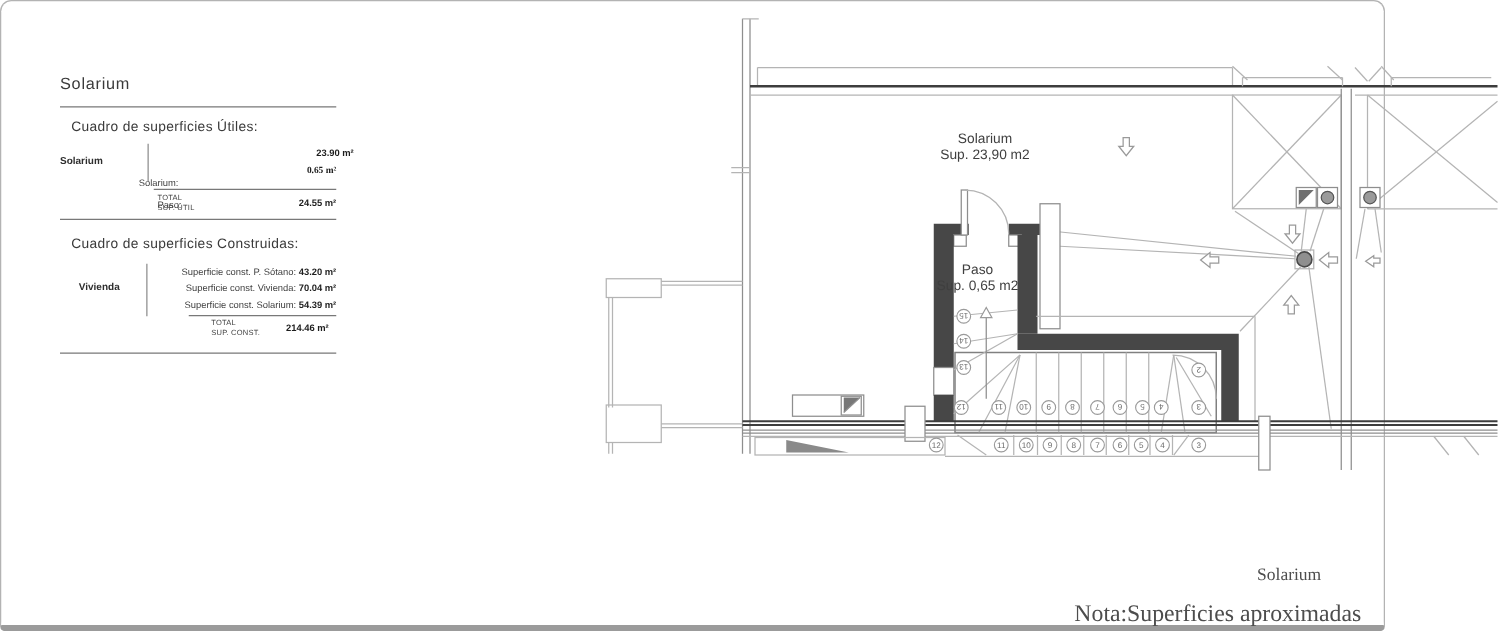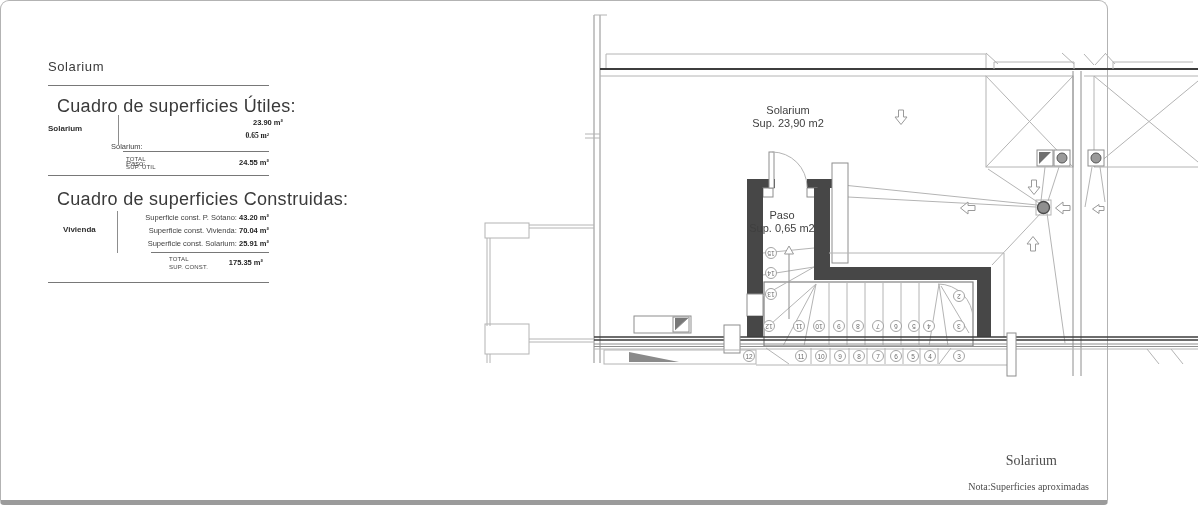--- a/index.html
+++ b/index.html
@@ -4,30 +4,30 @@
 <style>
   html,body{margin:0;padding:0;background:#fff;}
   body{width:1200px;height:505px;overflow:hidden;font-family:"Liberation Sans",sans-serif;}
   .sheet{position:relative;width:1108px;height:505px;box-sizing:border-box;
          border:1px solid #b3b3b3;border-bottom:5px solid #9b9b9b;border-radius:9px 9px 4px 4px;background:#fff;}
   .abs{position:absolute;}
   
   .panel-title{left:47px;top:58px;font-size:13px;letter-spacing:.6px;color:#3a3a3a;}
   .hrule{height:1px;background:#787878;}
   .vrule{width:1px;background:#8d8d8d;}
-  .h1{font-size:18px;color:#3a3a3a;letter-spacing:.3px;}
+  .h1{font-size:11px;color:#3a3a3a;letter-spacing:.3px;}
   .rowlabel{font-size:8px;font-weight:bold;color:#2e2e2e;}
   .cell{font-size:7.5px;color:#3f3f3f;}
   .val{font-size:7.5px;font-weight:bold;color:#1d1d1d;}
   .tiny{font-size:6px;color:#3f3f3f;letter-spacing:.2px;}
   .r{text-align:right;}
   
   .serif{font-family:"Liberation Serif",serif;color:#4d4d4d;}
   .sheet-name{right:50px;top:452px;font-size:14px;}
-  .sheet-note{right:18px;top:480px;font-size:10px;margin-left:42px;}
+  .sheet-note{right:18px;top:480px;font-size:19px;margin-left:42px;}
   
   svg{position:absolute;left:460px;top:0;}
   svg text{font-family:"Liberation Sans",sans-serif;fill:#3f3f3f;}
   .room-lb{font-size:11px;}
   .step-num{font-size:6.5px;fill:#6b6b6b;}
   .ln-l{stroke:#b4b4b4;stroke-width:1;fill:none;}
   .ln-m{stroke:#8e8e8e;stroke-width:1;fill:none;}
   .ln-d{stroke:#3d3d3d;stroke-width:2;fill:none;}
   .wall{fill:#474747;stroke:none;}
   .wout{fill:#fff;stroke:#8e8e8e;stroke-width:1;}
@@ -59,26 +59,26 @@
 
   <div class="abs hrule" style="left:47px;top:174px;width:221px;"></div>
 
   <div class="abs h1" style="left:56px;top:188px;">Cuadro de superficies Construidas:</div>
 
   <div class="abs rowlabel" style="left:62px;top:224px;">Vivienda</div>
   <div class="abs vrule" style="left:116px;top:210px;height:42px;"></div>
 
   <div class="abs cell r" style="left:125px;top:212px;width:143px;"><span>Superficie const. P. Sótano: </span><span class="val">43.20 m²</span></div>
   <div class="abs cell r" style="left:125px;top:225px;width:143px;"><span>Superficie const. Vivienda: </span><span class="val">70.04 m²</span></div>
-  <div class="abs cell r" style="left:125px;top:238px;width:143px;"><span>Superficie const. Solarium: </span><span class="val">25.91 m²</span></div>
+  <div class="abs cell r" style="left:125px;top:238px;width:143px;"><span>Superficie const. Solarium: </span><span class="val">54.39 m²</span></div>
 
   <div class="abs hrule" style="left:150px;top:251px;width:118px;"></div>
   <div class="abs tiny" style="left:168px;top:255px;">TOTAL</div>
   <div class="abs tiny" style="left:168px;top:263px;">SUP. CONST.</div>
-  <div class="abs val r" style="left:210px;top:257px;width:52px;">175.35 m²</div>
+  <div class="abs val r" style="left:210px;top:257px;width:52px;">214.46 m²</div>
 
   <div class="abs hrule" style="left:47px;top:281px;width:221px;"></div>
 
   <svg width="740" height="400" viewBox="460 0 740 400">
 
     <g>
       <line class="ln-m" x1="593" y1="14" x2="593" y2="362"></line>
       <line class="ln-m" x1="599" y1="14" x2="599" y2="362"></line>
       <line class="ln-l" x1="593" y1="14" x2="606" y2="14"></line>
       <line class="ln-l" x1="584" y1="133" x2="599" y2="133"></line>

